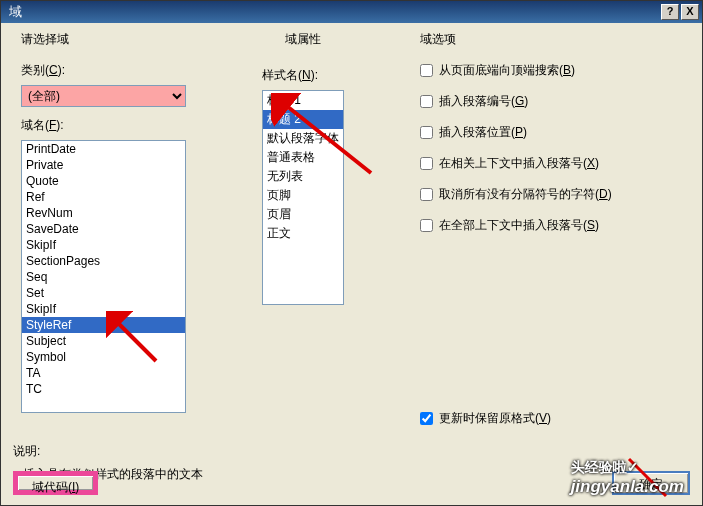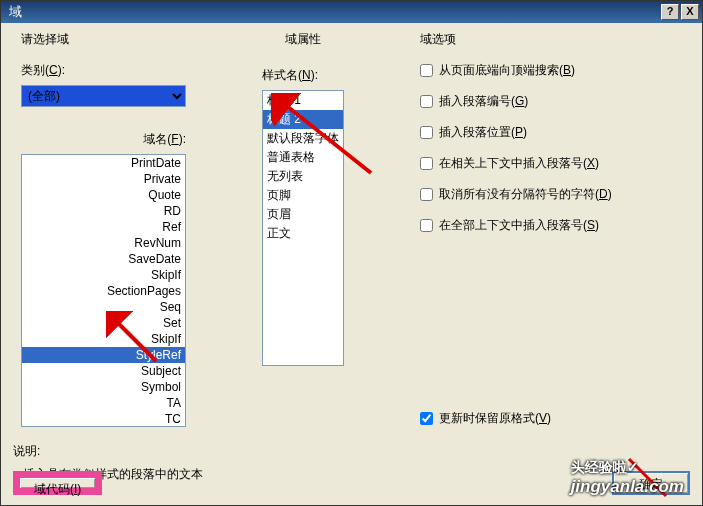--- a/index.html
+++ b/index.html
@@ -8,33 +8,33 @@
 .titlebar { background: linear-gradient(to bottom, #1a3b6e, #3a6ea5); height: 22px; display: flex; align-items: center; padding: 0 3px; color: #fff; }
 .titlebar-title { flex: 1; padding-left: 5px; font-size: 13px; }
 .titlebar-btn { width: 18px; height: 16px; background: #d4d0c8; border: 1px solid #fff; border-right-color: #555; border-bottom-color: #555; margin-left: 2px; text-align: center; line-height: 13px; font-size: 11px; color: #000; font-family: Arial; font-weight: bold; cursor: pointer; }
 .content { padding: 8px 20px; display: flex; gap: 12px; height: 416px; }
 .column { display: flex; flex-direction: column; }
 .col1 { width: 165px; }
 .col2 { width: 210px; align-items: center; }
 .col3 { flex: 1; }
 .group-label { font-size: 12px; margin-bottom: 6px; }
 .section-title { font-size: 12px; margin-bottom: 6px; color: #000; }
-select.dropdown { width: 100%; height: 22px; border: 1px solid #7f9db9; background: #1d4ed8; font-size: 12px; padding: 1px 2px; }
+select.dropdown { width: 100%; height: 22px; border: 1px solid #7f9db9; background: #fca5a5; font-size: 12px; padding: 1px 2px; }
 .listbox { border: 1px solid #7f9db9; background: #fff; overflow-y: auto; overflow-x: hidden; }
 .listbox-item { padding: 1px 4px; font-size: 12px; cursor: pointer; white-space: nowrap; }
 .listbox-item.selected { background: #316ac5; color: #fff; }
 .field-list { height: 273px; }
-.style-list { height: 276px; }
+.style-list { height: 215px; }
 .checkbox-row { display: flex; align-items: center; margin-bottom: 14px; }
 .checkbox-row input { margin-right: 6px; width: 13px; height: 13px; }
 .checkbox-row label { font-size: 12px; }
 .description { margin-left: 12px; margin-top: 4px; font-size: 12px; }
 .desc-text { margin-top: 6px; margin-left: 10px; }
 .button-row { position: absolute; bottom: 10px; left: 12px; right: 12px; display: flex; align-items: center; }
-.btn { padding: 3px 14px; border: 7px solid #ec4899; background: #ece9d8; font-size: 12px; cursor: pointer; min-width: 78px; height: 24px; box-shadow: 1px 1px 0 #fff inset, -1px -1px 0 #999 inset; }
+.btn { padding: 3px 14px; border: 5px solid #ec4899; background: #ece9d8; font-size: 12px; cursor: pointer; min-width: 78px; height: 24px; box-shadow: 1px 1px 0 #fff inset, -1px -1px 0 #999 inset; }
 .btn-primary { border: 2px solid #4a7dbf; }
 .btn-spacer { flex: 1; }
 .underline-key { text-decoration: underline; }
 .arrow-red { position: absolute; pointer-events: none; z-index: 10; }
 .watermark { position: absolute; bottom: 8px; right: 18px; color: #fff; font-size: 14px; font-weight: bold; pointer-events: none; z-index: 20; text-shadow: 0 0 3px #000, 0 0 3px #000; }
 .watermark-sub { font-size: 17px; display: block; font-style: italic; }
 .opt-spacer { margin-top: auto; }
 </style>
 </head>
 <body>
@@ -49,27 +49,26 @@
   <div class="content">
 
     <div class="column col1">
       <div class="group-label">请选择域</div>
       <div style="margin-top:8px;">
         <div class="section-title">类别(<span class="underline-key">C</span>):</div>
         <select class="dropdown">
           <option>(全部)</option>
         </select>
       </div>
-      <div style="margin-top:24px;text-align:right;">
+      <div style="margin-top:10px;">
         <div class="section-title">域名(<span class="underline-key">F</span>):</div>
         <div class="listbox field-list" id="field-list">
             <div class="listbox-item">PrintDate</div>
             <div class="listbox-item">Private</div>
             <div class="listbox-item">Quote</div>
-            <div class="listbox-item">RD</div>
             <div class="listbox-item">Ref</div>
             <div class="listbox-item">RevNum</div>
             <div class="listbox-item">SaveDate</div>
             <div class="listbox-item">SkipIf</div>
             <div class="listbox-item">SectionPages</div>
             <div class="listbox-item">Seq</div>
             <div class="listbox-item">Set</div>
             <div class="listbox-item">SkipIf</div>
             <div class="listbox-item selected">StyleRef</div>
             <div class="listbox-item">Subject</div>

